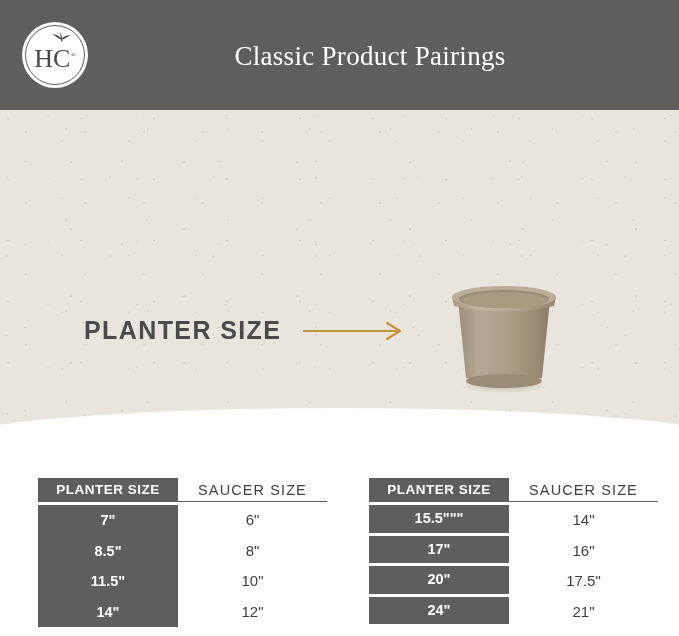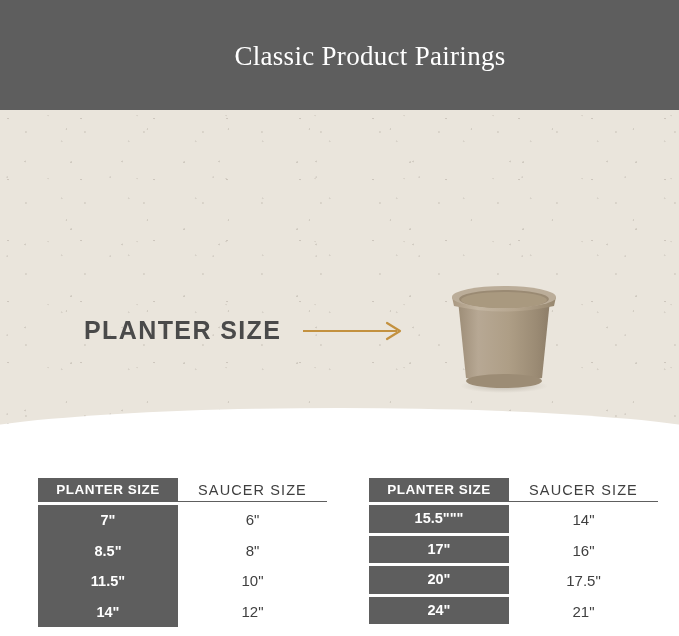--- a/index.html
+++ b/index.html
@@ -269,20 +269,29 @@
   }
 </style>
 </head>
 <body>
 
 <div class="page">
 
   <div class="header">
 
     <div class="brand">
+      <div class="logo-mark">
+        <div class="logo-ring"></div>
+        <svg class="logo-inner" viewBox="0 0 66 66">
+          <path d="M40.5 19.5 C40.5 14.5 39 11.5 37.5 9.5 C38.5 12.5 39 15.5 39.2 19.2 Z" fill="#3f3f3f"></path>
+          <path d="M39.3 16.5 C36.5 13.2 33.2 12.4 30.6 12.2 C33.2 14.0 36.2 15.8 38.8 17.6 Z" fill="#3f3f3f"></path>
+          <path d="M40.2 16.0 C43.4 13.4 46.6 13.0 49.0 13.2 C46.2 14.6 43.2 16.0 40.8 17.6 Z" fill="#3f3f3f"></path>
+        </svg>
+        <div class="logo-text"><span>HC</span><span class="logo-tm">®</span></div>
+      </div>
 
     </div>
 
     <div class="page-title">Classic Product Pairings</div>
   </div>
 
   <div class="hero">
     <div class="hero-texture"></div>
 
     <div class="label-row planter">

